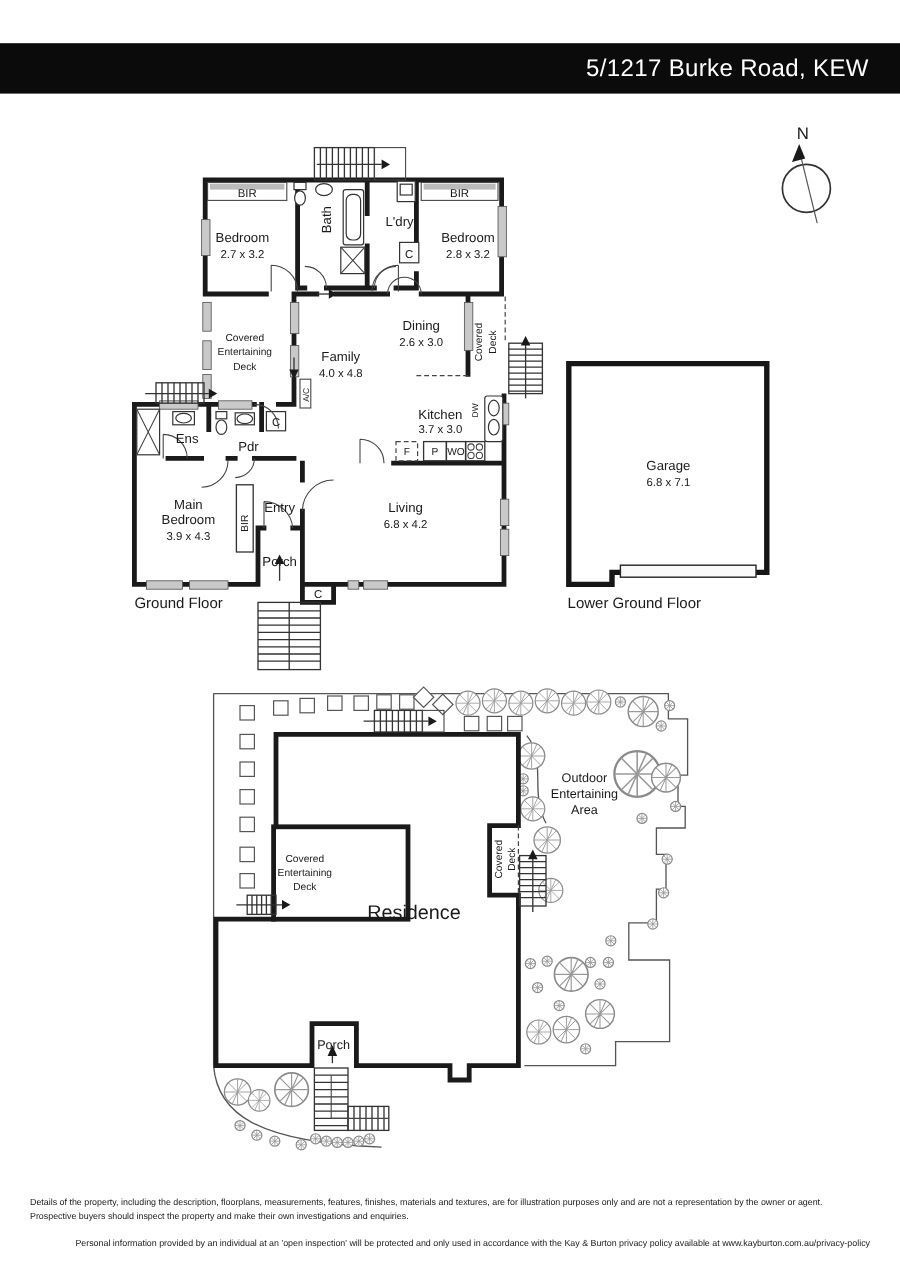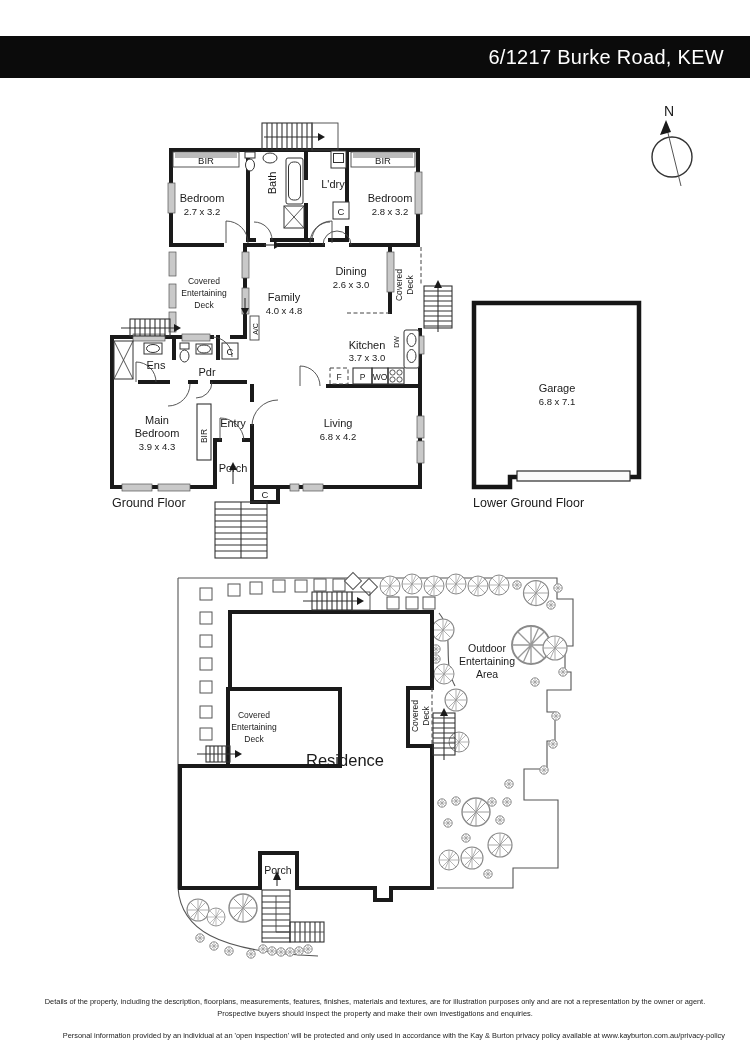--- a/index.html
+++ b/index.html
@@ -24,28 +24,28 @@
   .thin{stroke:#333;stroke-width:1.1;fill:none;}
   .thin2{stroke:#444;stroke-width:.9;fill:none;}
   .dash{stroke:#444;stroke-width:1;fill:none;stroke-dasharray:4 2.5;}
   .win{fill:#c9c9c9;stroke:#555;stroke-width:.7;}
   .fix{stroke:#333;stroke-width:1;fill:#fff;}
   .bound{stroke:#555;stroke-width:1.1;fill:none;}
   .veg{stroke:#8a8a8a;stroke-width:1;fill:#fff;}
   .vegl{stroke:#9a9a9a;stroke-width:.7;fill:none;}
   .paver{fill:#fff;stroke:#555;stroke-width:1;}
   .arrow{fill:#1a1a1a;stroke:none;}
-  #footer-disclaimer{left:25px;top:996px;width:700px;text-align:center;font-size:7.4px;line-height:11.5px;color:#222;}
+  #footer-disclaimer{left:25px;top:996px;width:700px;font-size:7.4px;line-height:11.5px;color:#222;}
   #footer-privacy{left:25px;top:1031px;width:700px;text-align:right;font-size:7.4px;color:#222;}
 </style>
 </head>
 <body>
 
 <div id="header-bar" class="abs">
-  <span>6/1217 Burke Road, KEW</span>
+  <span>5/1217 Burke Road, KEW</span>
 </div>
 
 <svg id="plan-svg" class="abs" width="750" height="1060" viewBox="0 0 750 1060">
 
   <g>
     <text class="ctr" x="669" y="116" font-size="14">N</text>
     <circle cx="672" cy="157" r="20" fill="none" stroke="#333" stroke-width="1.4"></circle>
     <path d="M681,186 L667,129" stroke="#555" stroke-width="1" fill="none"></path>
     <polygon class="arrow" points="660,135 671,132 666,120"></polygon>
   </g>

